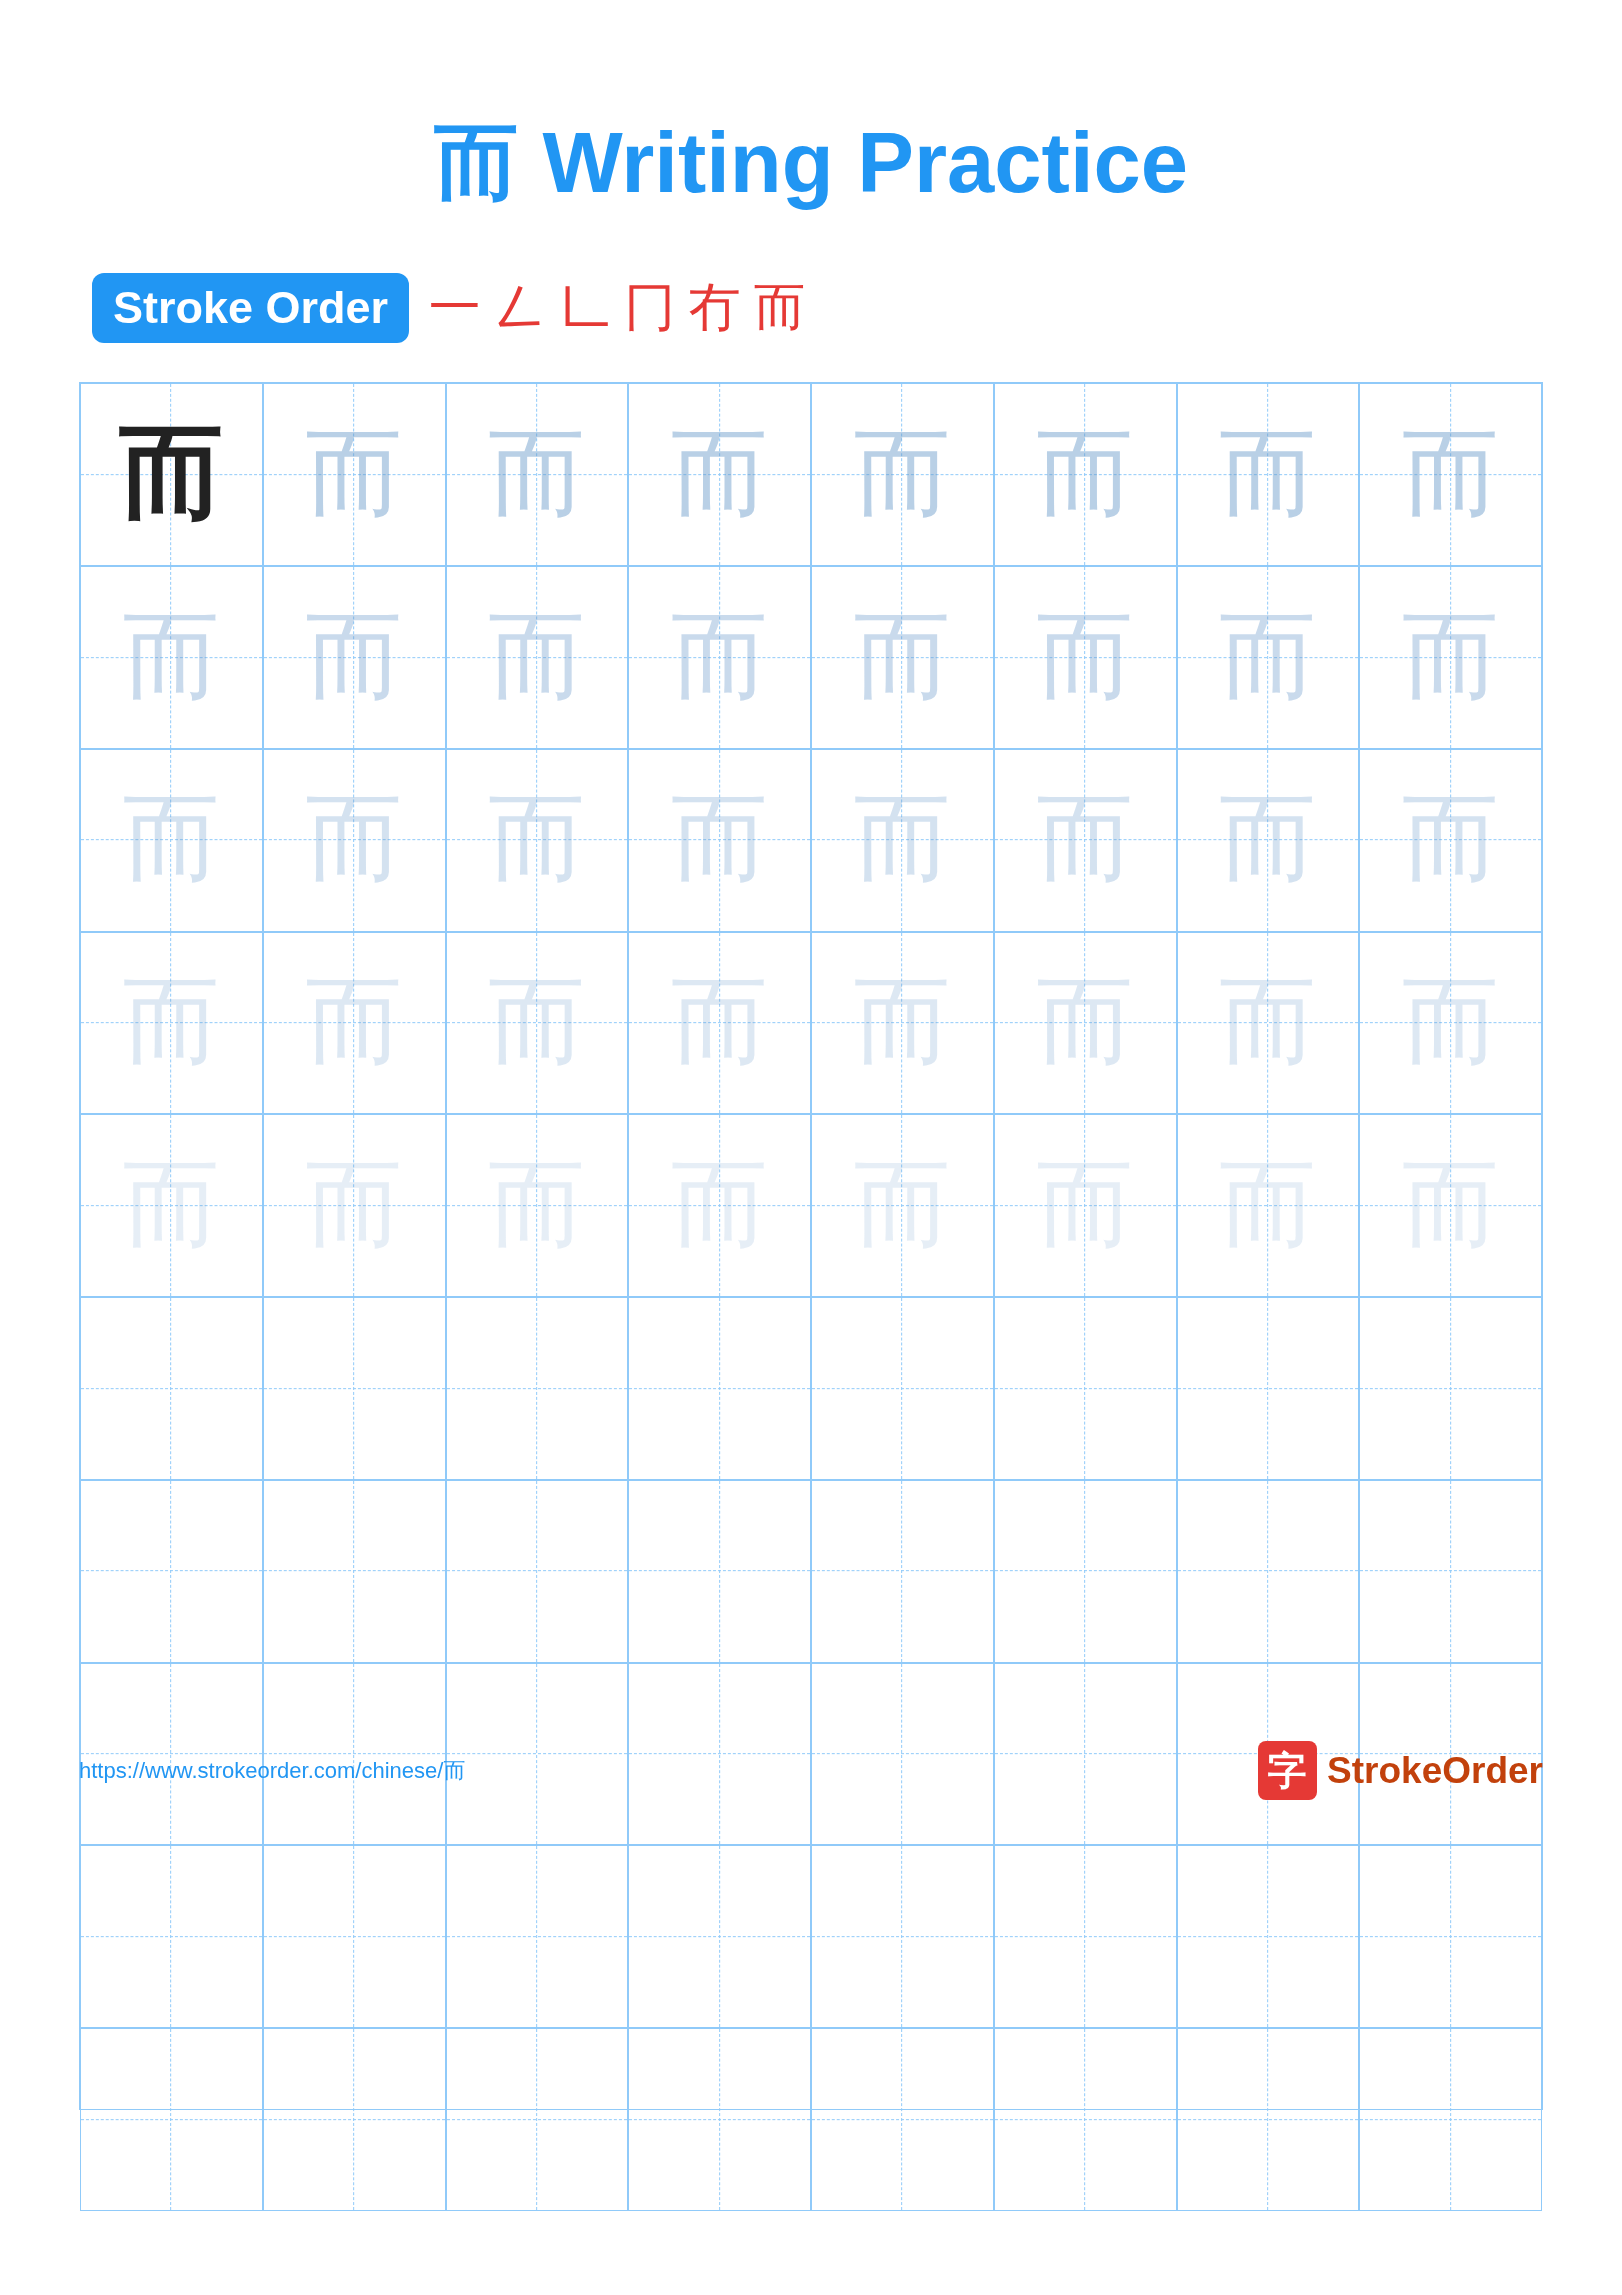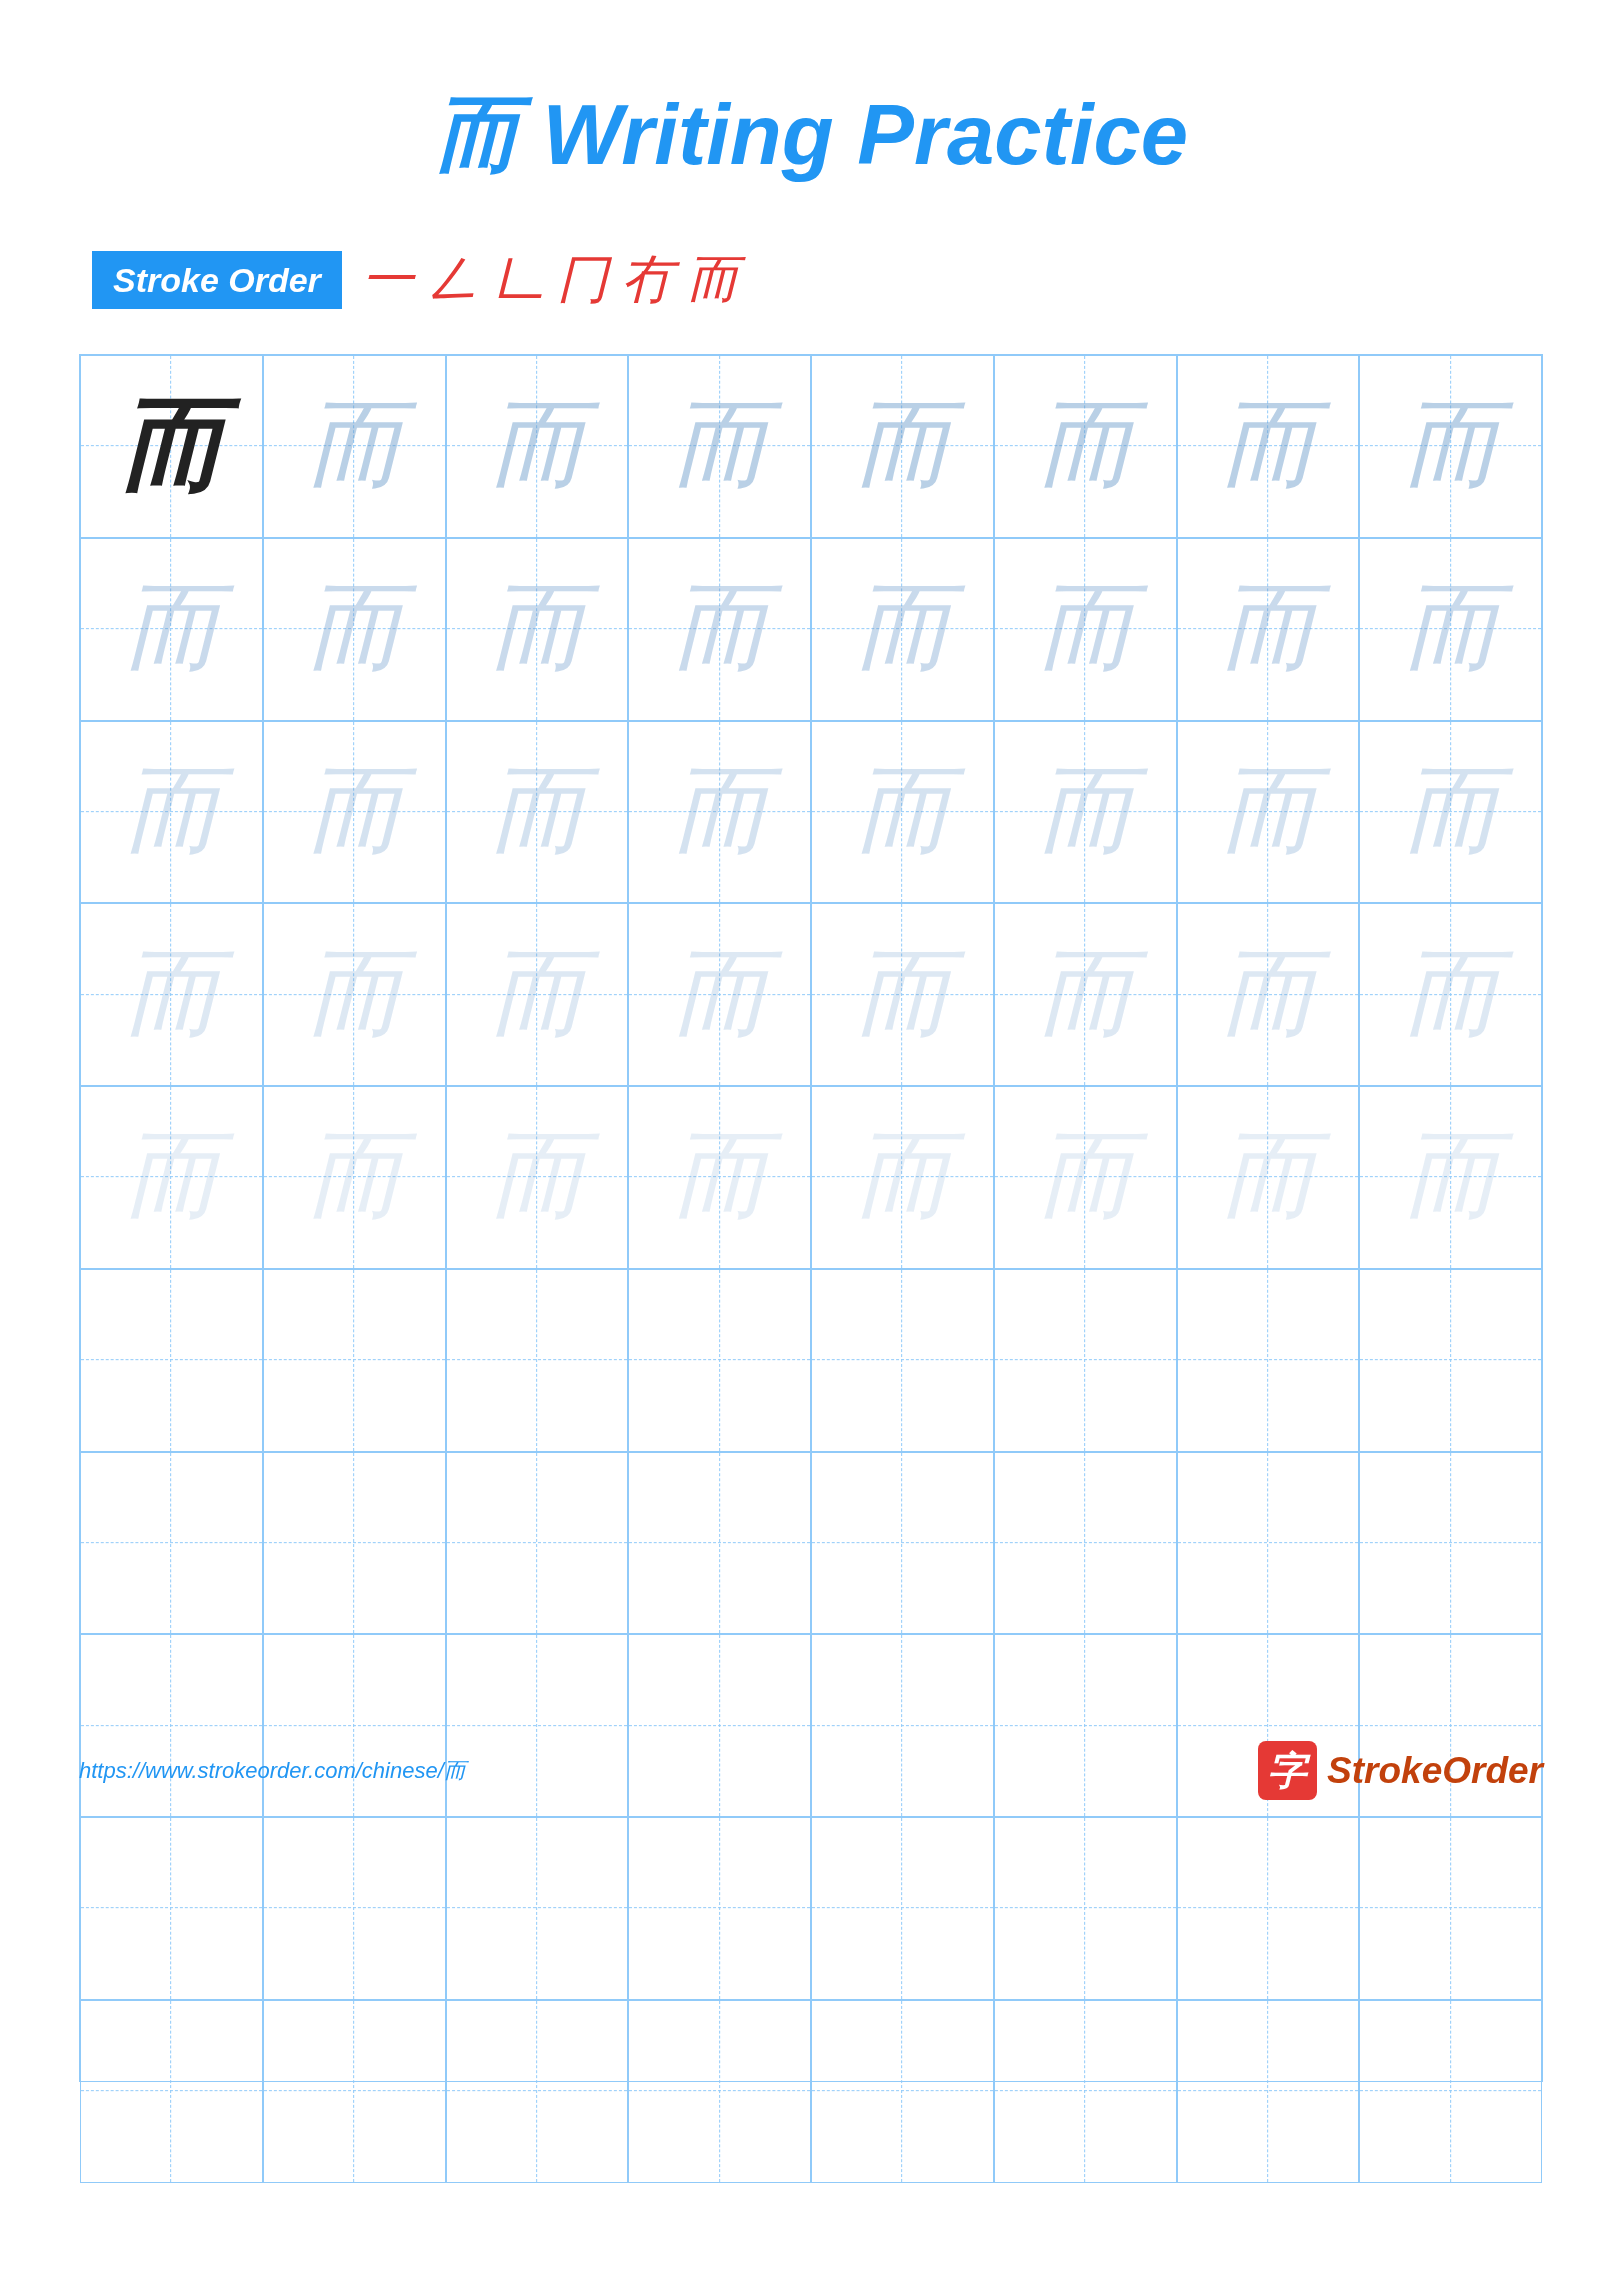--- a/index.html
+++ b/index.html
@@ -11,22 +11,21 @@
       font-family: Arial, sans-serif;
       position: relative;
       overflow: hidden;
     }
 
     .page {
       width: 1622px;
       height: 1852px;
       background: #fff;
       position: relative;
-      padding: 52px 79px;
-      font-style: italic;
+      padding: 80px 79px;
     }
 
     
     .title-section {
       text-align: center;
       margin-bottom: 52px;
       margin-top: 26px;
     }
 
     .title-text {
@@ -45,23 +44,23 @@
       display: flex;
       align-items: center;
       gap: 19.6px;
       margin-bottom: 39px;
       margin-left: 13px;
     }
 
     .stroke-order-badge {
       background: #2196F3;
       color: white;
-      font-size: 34px;
+      font-size: 45px;
       padding: 9.2px 21px;
-      border-radius: 0;
+      border-radius: 12px;
       font-weight: bold;
       white-space: nowrap;
     }
 
     .stroke-order-chars {
       display: flex;
       align-items: center;
       gap: 13px;
       font-size: 52px;
       color: #e53935;

